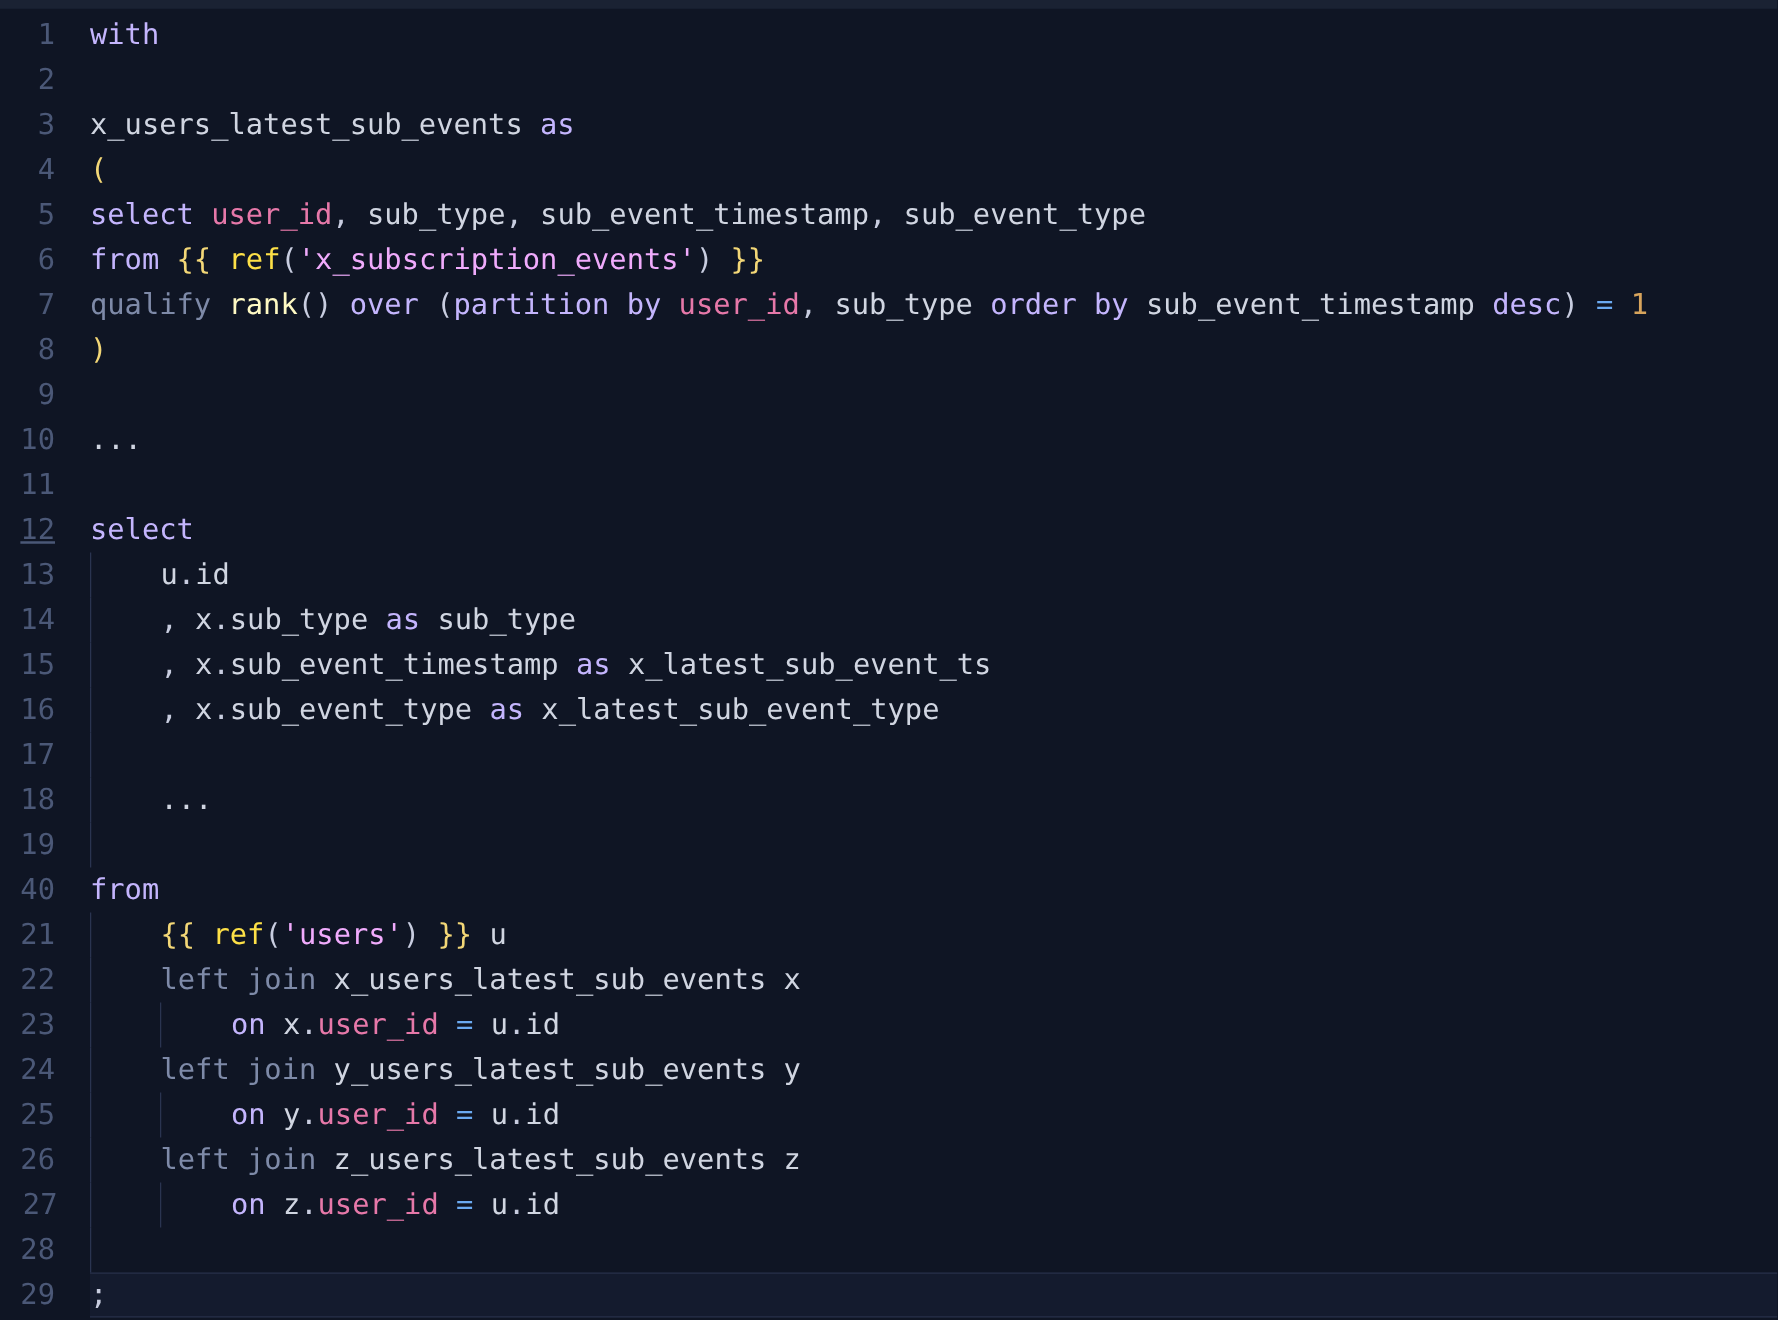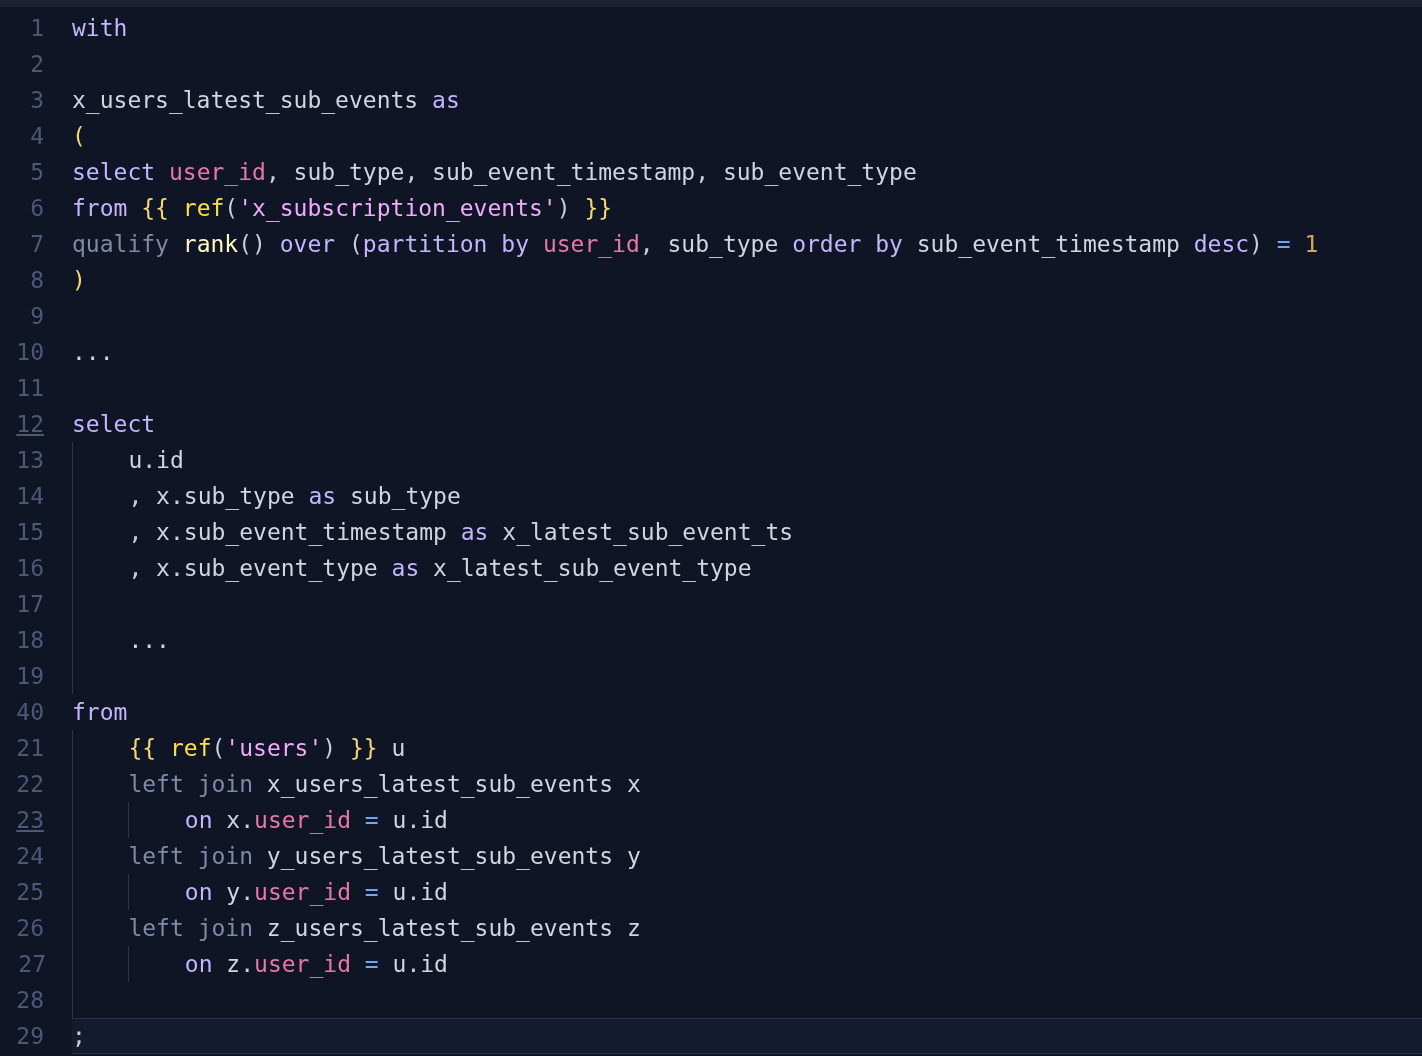--- a/index.html
+++ b/index.html
@@ -86,21 +86,21 @@
       <div class="line" style="justify-content: flex-end;">13</div>
       <div class="line" style="justify-content: flex-end;">14</div>
       <div class="line" style="justify-content: flex-end;">15</div>
       <div class="line" style="justify-content: flex-end;">16</div>
       <div class="line" style="justify-content: flex-end; text-align: right;">17</div>
       <div class="line" style="justify-content: flex-end;">18</div>
       <div class="line" style="justify-content: flex-end;">19</div>
       <div class="line" style="justify-content: flex-end;">40</div>
       <div class="line" style="justify-content: flex-end;">21</div>
       <div class="line" style="justify-content: flex-end;">22</div>
-      <div class="line" style="justify-content: flex-end; text-decoration: underline;">23</div>
+      <div class="line" style="justify-content: flex-end;">23</div>
       <div class="line" style="justify-content: flex-end;">24</div>
       <div class="line" style="justify-content: flex-end;">25</div>
       <div class="line" style="justify-content: flex-end;">26</div>
       <div class="line" style="justify-content: flex-end; padding-left: 46px;">27</div>
       <div class="line" style="justify-content: flex-end;">28</div>
       <div class="line" style="justify-content: flex-end;">29</div>
     </div>
   <div class="code"><div class="cur-line-bg" style="top: 1011px;"></div><div class="line"><span class="k">with</span></div><div class="line"></div><div class="line"><span class="ident">x_users_latest_sub_events </span><span class="k">as</span></div><div class="line"><span class="brk">(</span></div><div class="line"><span class="k">select</span><span class="ident"> </span><span class="col">user_id</span><span class="punc">, </span><span class="ident">sub_type</span><span class="punc">, </span><span class="ident">sub_event_timestamp</span><span class="punc">, </span><span class="ident">sub_event_type</span></div><div class="line"><span class="k">from</span><span class="ident"> </span><span class="dcurl">{{</span><span class="ident"> </span><span class="refw">ref</span><span class="paren">(</span><span class="str">'x_subscription_events'</span><span class="paren">)</span><span class="ident"> </span><span class="dcurl">}}</span></div><div class="line"><span class="kgrey">qualify </span><span class="fn">rank</span><span class="paren">()</span><span class="ident"> </span><span class="k">over</span><span class="ident"> </span><span class="paren">(</span><span class="k">partition by</span><span class="ident"> </span><span class="col">user_id</span><span class="punc">, </span><span class="ident">sub_type </span><span class="k">order by</span><span class="ident"> sub_event_timestamp </span><span class="k">desc</span><span class="paren">)</span><span class="ident"> </span><span class="op">=</span><span class="ident"> </span><span class="num">1</span></div><div class="line"><span class="brk">)</span></div><div class="line"></div><div class="line"><span class="ellip">...</span></div><div class="line"></div><div class="line"><span class="k">select</span></div><div class="line"><span class="indent-guide"></span><span>    </span><span class="ident">u</span><span class="punc">.</span><span class="ident">id</span></div><div class="line"><span class="indent-guide"></span><span>    </span><span class="punc">, </span><span class="ident">x</span><span class="punc">.</span><span class="ident">sub_type </span><span class="k">as</span><span class="ident"> sub_type</span></div><div class="line"><span class="indent-guide"></span><span>    </span><span class="punc">, </span><span class="ident">x</span><span class="punc">.</span><span class="ident">sub_event_timestamp </span><span class="k">as</span><span class="ident"> x_latest_sub_event_ts</span></div><div class="line"><span class="indent-guide"></span><span>    </span><span class="punc">, </span><span class="ident">x</span><span class="punc">.</span><span class="ident">sub_event_type </span><span class="k">as</span><span class="ident"> x_latest_sub_event_type</span></div><div class="line"><span class="indent-guide"></span><span>    </span></div><div class="line"><span class="indent-guide"></span><span>    </span><span class="ellip">...</span></div><div class="line"><span class="indent-guide"></span><span>    </span></div><div class="line"><span class="k">from</span></div><div class="line"><span class="indent-guide"></span><span>    </span><span class="dcurl">{{</span><span class="ident"> </span><span class="refw">ref</span><span class="paren">(</span><span class="str">'users'</span><span class="paren">)</span><span class="ident"> </span><span class="dcurl">}}</span><span class="ident"> u</span></div><div class="line"><span class="indent-guide"></span><span>    </span><span class="kgrey">left join</span><span class="ident"> x_users_latest_sub_events x</span></div><div class="line"><span class="indent-guide"></span><span>    </span><span class="indent-guide"></span><span>    </span><span class="k">on</span><span class="ident"> x</span><span class="punc">.</span><span class="col">user_id</span><span class="ident"> </span><span class="op">=</span><span class="ident"> u</span><span class="punc">.</span><span class="ident">id</span></div><div class="line"><span class="indent-guide"></span><span>    </span><span class="kgrey">left join</span><span class="ident"> y_users_latest_sub_events y</span></div><div class="line"><span class="indent-guide"></span><span>    </span><span class="indent-guide"></span><span>    </span><span class="k">on</span><span class="ident"> y</span><span class="punc">.</span><span class="col">user_id</span><span class="ident"> </span><span class="op">=</span><span class="ident"> u</span><span class="punc">.</span><span class="ident">id</span></div><div class="line"><span class="indent-guide"></span><span>    </span><span class="kgrey">left join</span><span class="ident"> z_users_latest_sub_events z</span></div><div class="line"><span class="indent-guide"></span><span>    </span><span class="indent-guide"></span><span>    </span><span class="k">on</span><span class="ident"> z</span><span class="punc">.</span><span class="col">user_id</span><span class="ident"> </span><span class="op">=</span><span class="ident"> u</span><span class="punc">.</span><span class="ident">id</span></div><div class="line"><span class="indent-guide"></span><span>    </span></div><div class="line"><span class="punc">;</span></div></div>
 </div>
 

